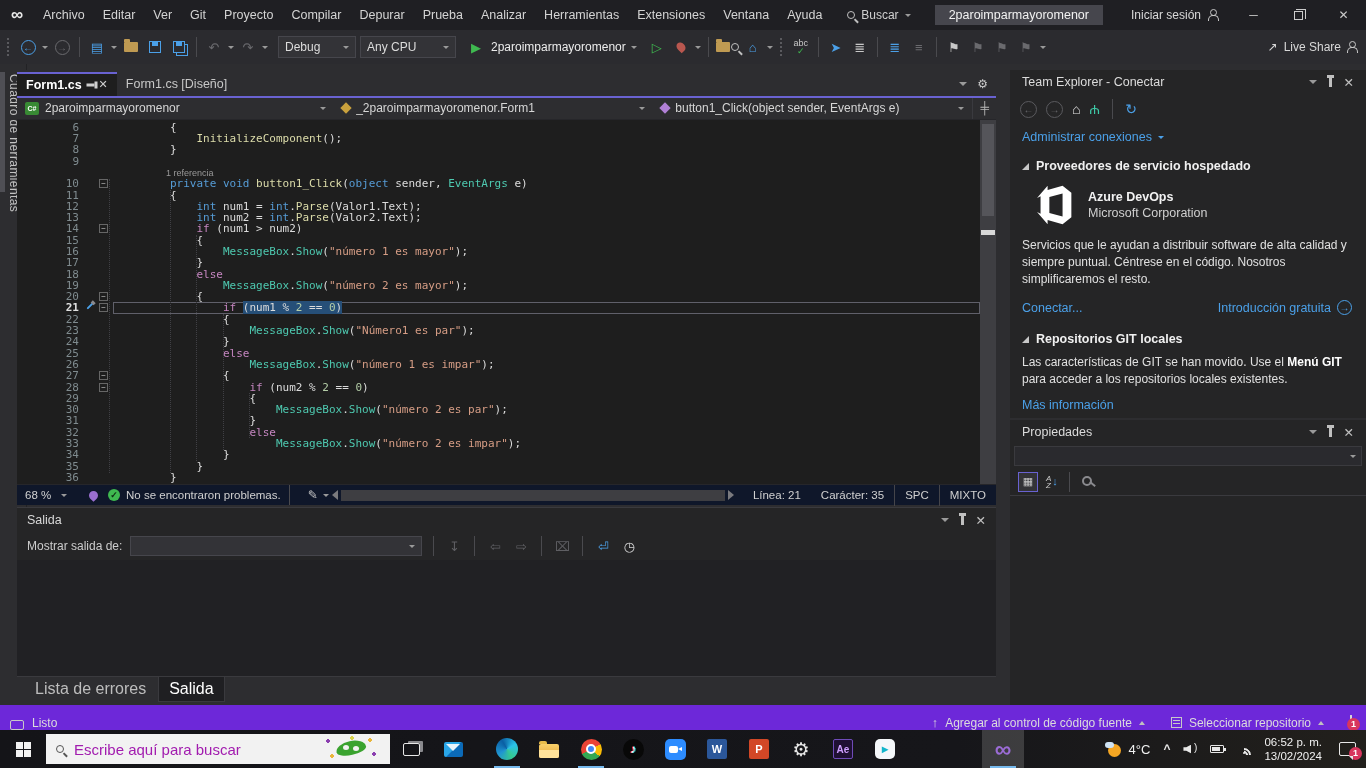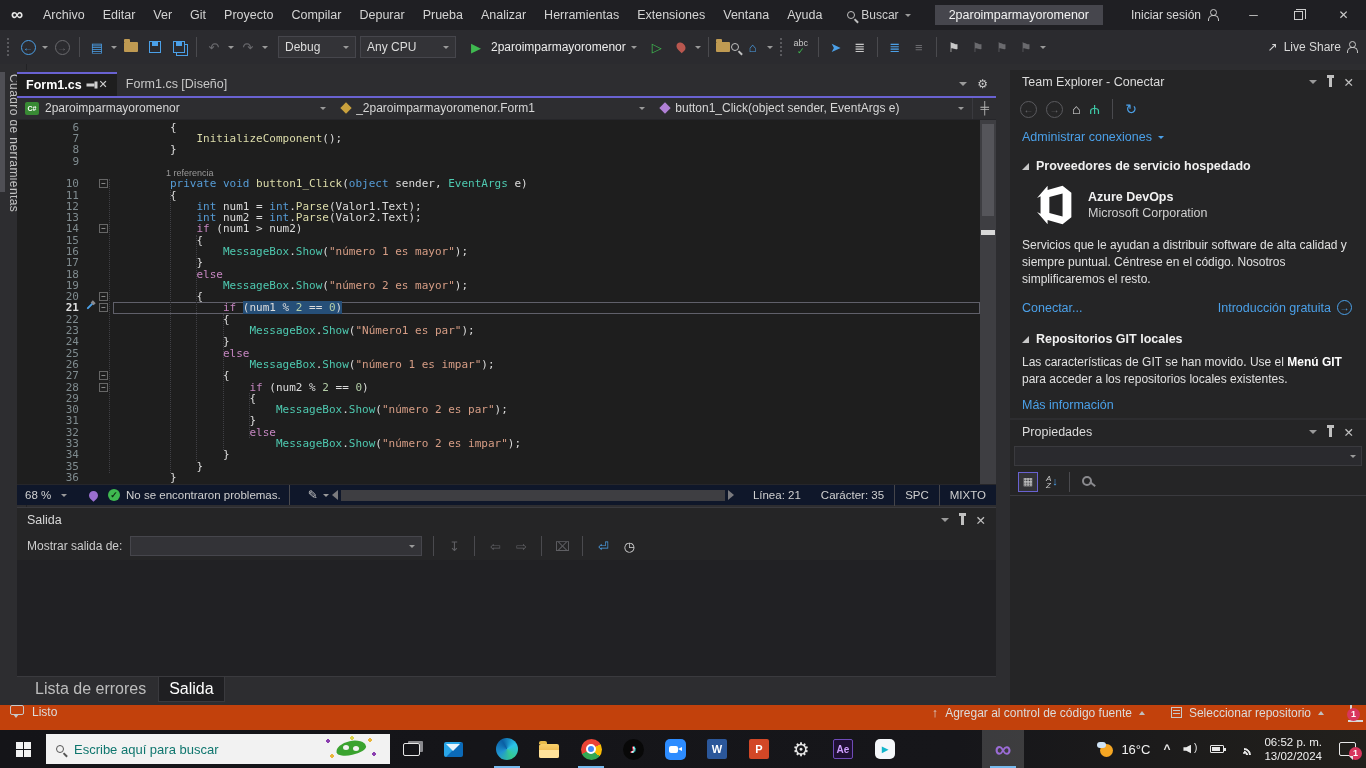--- a/index.html
+++ b/index.html
@@ -159,41 +159,41 @@
   .props-toolbar{height:28px;display:flex;align-items:center;gap:8px;padding:0 8px;border-bottom:1px solid #3a3a3e}
   .cat-ic{width:20px;height:20px;border:1px solid #6962d1;background:#333337;color:#c8c8c8;display:flex;align-items:center;justify-content:center;font-size:11px}
   .az-sort{display:flex;align-items:center;font-size:8px;color:#c8c8c8;line-height:7px}
   .az-sort .dn{color:#4ba0e8;font-size:11px;margin-left:1px}
   .key-ic{width:16px;height:16px;position:relative}
   .key-ic::before{content:"";position:absolute;left:1px;top:2px;width:6px;height:6px;border:2px solid #8a8a8e;border-radius:50%}
   .key-ic::after{content:"";position:absolute;left:8px;top:9px;width:7px;height:2px;background:#8a8a8e;transform:rotate(40deg)}
   .props-body{flex:1;background:#252526}
 
   
-  .vsstatus{position:absolute;left:0;top:705px;width:1366px;height:25px;background:#c2410c;display:flex;align-items:flex-start;color:#dcdcdc;font-size:12px}
+  .vsstatus{position:absolute;left:0;top:705px;width:1366px;height:25px;background:#6d28d9;display:flex;align-items:flex-end;color:#dcdcdc;font-size:12px}
   .bubble{width:14px;height:10px;border:1px solid #c8c8c8;border-radius:2px;position:relative;margin:0 8px 0 10px}
   .bubble::after{content:"";position:absolute;left:2px;bottom:-4px;border-left:3px solid transparent;border-right:3px solid transparent;border-top:4px solid #c8c8c8}
   .vss-right{margin-left:auto;display:flex;align-items:center;gap:26px;padding-right:14px}
   .vss-item{display:flex;align-items:center;gap:7px}
   .repo-ic{width:11px;height:11px;border:1px solid #c8c8c8;position:relative}
   .repo-ic::before{content:"";position:absolute;left:1px;top:2px;right:1px;height:1px;background:#c8c8c8;box-shadow:0 3px 0 #c8c8c8}
   .bell{width:11px;height:10px;border:1px solid #d8d8d8;border-bottom:none;border-radius:6px 6px 0 0;position:relative}
   .bell::after{content:"";position:absolute;left:-3px;bottom:-2px;width:15px;height:2px;background:#d8d8d8}
   .badge{min-width:13px;height:13px;border-radius:50%;background:#d8365d;color:#fff;font-size:9px;line-height:13px;text-align:center;font-weight:bold}
   .bell-wrap{position:relative}
   .bell-wrap .badge{position:absolute;right:-8px;top:2px}
 
   
   .taskbar{position:absolute;left:0;top:730px;width:1366px;height:38px;background:linear-gradient(90deg,#141418,#16161a 70%,#22201c);display:flex;align-items:center}
   .start{width:46px;height:38px;display:flex;align-items:center;justify-content:center}
   .start-grid{display:grid;grid-template-columns:7px 7px;grid-template-rows:7px 7px;gap:1px}
   .start-grid i{background:#f2f2f2}
   .tb-search{width:344px;height:30px;background:#f2f2f2;display:flex;align-items:center;gap:10px;padding:0 10px;position:relative}
   .tb-search .mag{border-color:#555}.tb-search .mag::after{background:#555}
-  .tb-search-text{color:#0f766e;font-size:13px;flex:1}
+  .tb-search-text{color:#a21caf;font-size:15px;flex:1}
   .doodle{width:58px;height:26px;position:relative}
   .doodle::before{content:"";position:absolute;left:14px;top:5px;width:30px;height:14px;background:#3aa32f;border-radius:50% 50% 50% 50%/60% 60% 40% 40%;transform:rotate(-12deg)}
   .doodle::after{content:"";position:absolute;left:21px;top:9px;width:6px;height:5px;background:#f2f2f2;border-radius:50%;box-shadow:10px 1px 0 #f2f2f2}
   .doodle .confetti{position:absolute;inset:0;background:
     radial-gradient(circle 2px at 6px 5px,#8b3fb0 98%,transparent),
     radial-gradient(circle 2px at 10px 20px,#e8b53a 98%,transparent),
     radial-gradient(circle 2px at 48px 4px,#e8b53a 98%,transparent),
     radial-gradient(circle 2px at 52px 18px,#8b3fb0 98%,transparent),
     radial-gradient(circle 2px at 30px 2px,#d8d34a 98%,transparent)}
   .tb-cell{width:42px;height:38px;display:flex;align-items:center;justify-content:center;position:relative}
@@ -849,21 +849,21 @@
           <div class="app-icon icon-clipchamp" data-name="clipchamp-icon"></div>
         </div>
         <div class="tb-cell active" data-name="taskbar-icon-visualstudio">
           <div class="app-icon icon-visualstudio" data-name="visual-studio-icon"></div>
           <i class="run-line"></i>
         </div>
       </div>
     <div class="tray" data-name="system-tray">
       <div class="weather" data-name="weather-widget">
         <span class="moon-ic" data-name="weather-icon"></span>
-        <span class="temp" data-name="temperature">16°C</span>
+        <span class="temp" data-name="temperature">4°C</span>
       </div>
       <span class="chev-up" data-name="show-hidden-icons-chevron">^</span>
       <span class="speaker" data-name="volume-icon"></span>
       <span class="batt" data-name="battery-icon"></span>
       <span class="wifi" data-name="wifi-icon">
           <i></i>
           <i></i>
           <i></i>
         </span>
       <div class="clockblk" data-name="clock">

